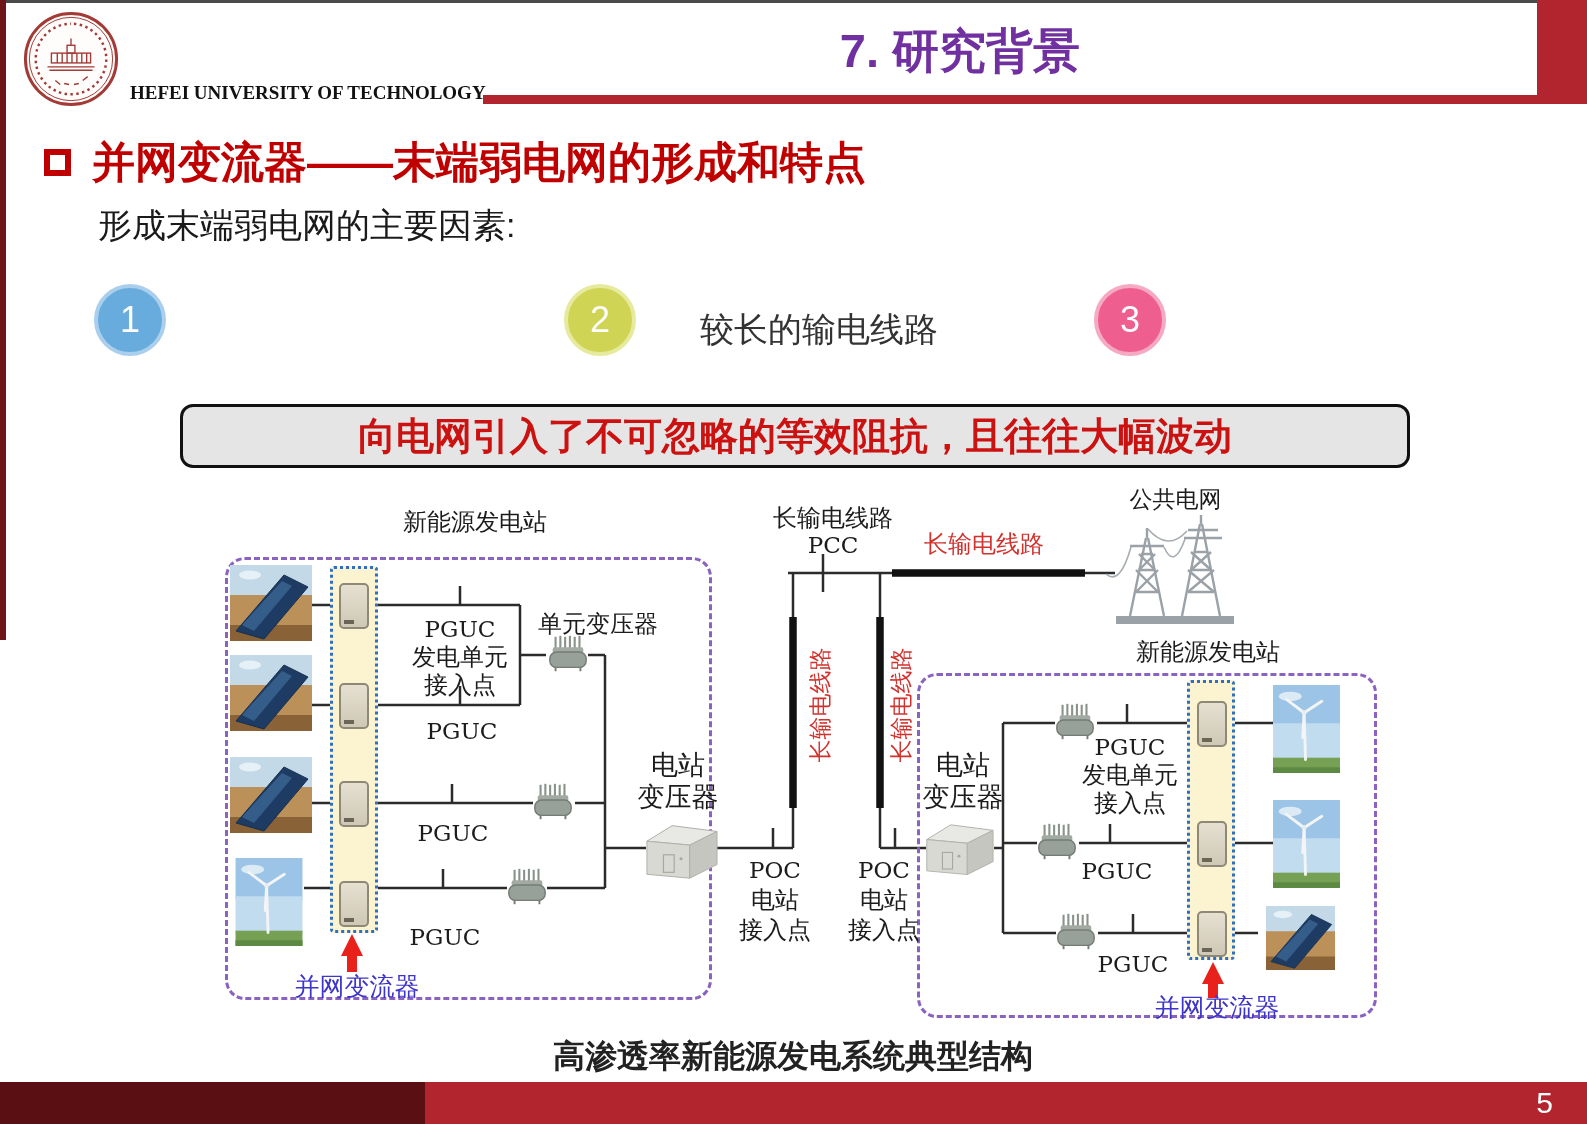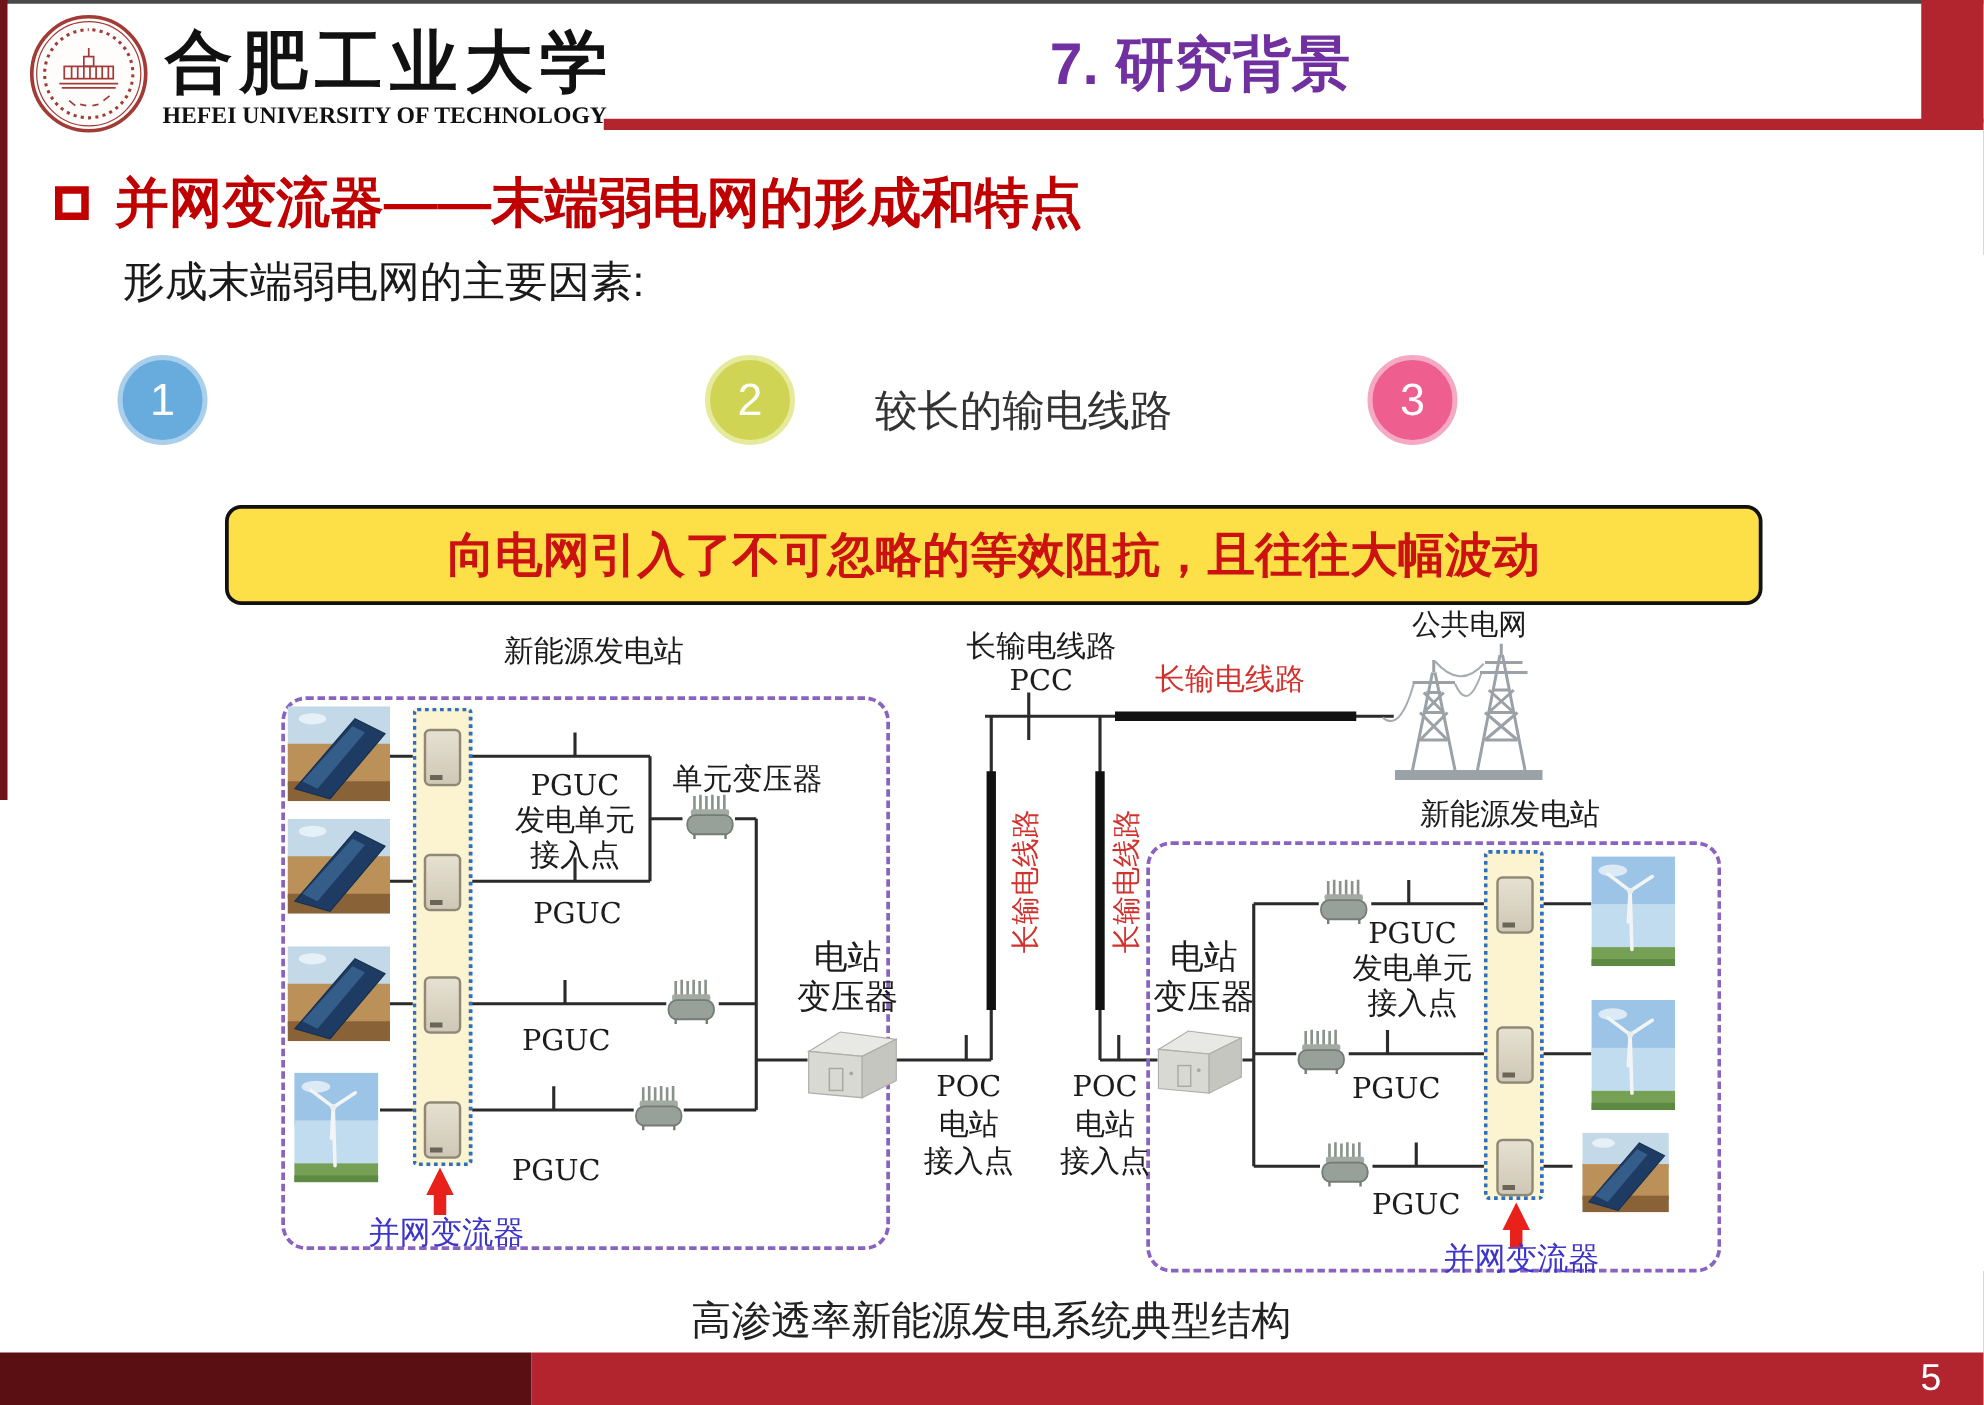--- a/index.html
+++ b/index.html
@@ -31,21 +31,21 @@
                    color:#fdfdfd; font-size:36px; }
   .fc1 { left:94px; top:284px; background:#68ACDE; border:4px solid #AACFEC; }
   .fc2 { left:564px; top:284px; background:#D0D455; border:4px solid #E6EA9C; }
   .fc3 { left:1094px; top:284px; background:#EE5F90; border:4px solid #F5A9C4; }
   .factor-text { position:absolute; font-size:34px; color:#333; line-height:1.6; white-space:nowrap; }
   .ft1 { left:200px; top:275px; }
   .ft2 { left:700px; top:302px; }
   .ft3 { left:1184px; top:302px; }
 
   
-  .hl-box { position:absolute; left:180px; top:404px; width:1230px; height:80px; background:#fde047;
+  .hl-box { position:absolute; left:180px; top:404px; width:1230px; height:64px; background:#e5e5e5;
             border:3.5px solid #111; border-radius:13px; display:flex; align-items:center; justify-content:center; }
   .hl-text { font-size:38px; font-weight:bold; color:#CC1111; white-space:nowrap; }
 
   
   .overlay { position:absolute; left:0; top:0; width:1587px; height:1124px; pointer-events:none; }
   .dash-box { position:absolute; border:3px dashed #8A63C0; border-radius:20px; }
   .left-box { left:225px; top:557px; width:487px; height:443px; }
   .right-box { left:917px; top:673px; width:460px; height:345px; }
   .inv-strip { position:absolute; background:#FCF3D0; border:3px dotted #2C6FC4; border-radius:4px; }
   .strip-left { left:330px; top:566px; width:48px; height:367px; }
@@ -57,21 +57,21 @@
   .dlabel { position:absolute; text-align:center; font-size:24px; color:#1c1c1c; line-height:1.18; }
   .serif-label { font-family:"DejaVu Serif", serif; font-size:23px; }
   .red-label { color:#D2322E; }
   .vlabel { position:absolute; width:130px; height:26px; text-align:center; font-size:23px;
             color:#D2322E; transform:rotate(-90deg); white-space:nowrap; }
   .blue-label { color:#3D35C9; font-size:25px; }
   .photo { position:absolute; }
   .icon { position:absolute; }
 
   .caption { position:absolute; left:493px; top:1035px; width:600px; text-align:center;
-             font-size:32px; color:#222; white-space:nowrap; }
+             font-size:32px; color:#222; white-space:nowrap;font-weight:bold; }
 
   
   .footer-left { position:absolute; left:0; top:1082px; width:425px; height:42px; background:#5A1013; }
   .footer-right { position:absolute; left:425px; top:1082px; width:1162px; height:42px; background:#B3252E; }
   .page-num { position:absolute; right:34px; top:1086px; color:#fff; font-size:30px; }
 </style>
 </head>
 <body>
 
 <div class="slide">
@@ -154,21 +154,20 @@
       </symbol>
     </defs>
   </svg>
 
   <div class="top-line"></div>
   <div class="left-strip"></div>
 
   <svg class="seal">
       <use href="#sym-seal"></use>
     </svg>
-  <div class="uni-cn">合肥工业大学</div>
   <div class="uni-en">HEFEI UNIVERSITY OF  TECHNOLOGY</div>
   <div class="slide-title">7. 研究背景</div>
   <div class="header-underline"></div>
   <div class="corner-block"></div>
 
   <div class="sec-bullet"></div>
   <div class="sec-heading">并网变流器——末端弱电网的形成和特点</div>
   <div class="sec-sub">形成末端弱电网的主要因素:</div>
 
   <div class="factor-circle fc1">

